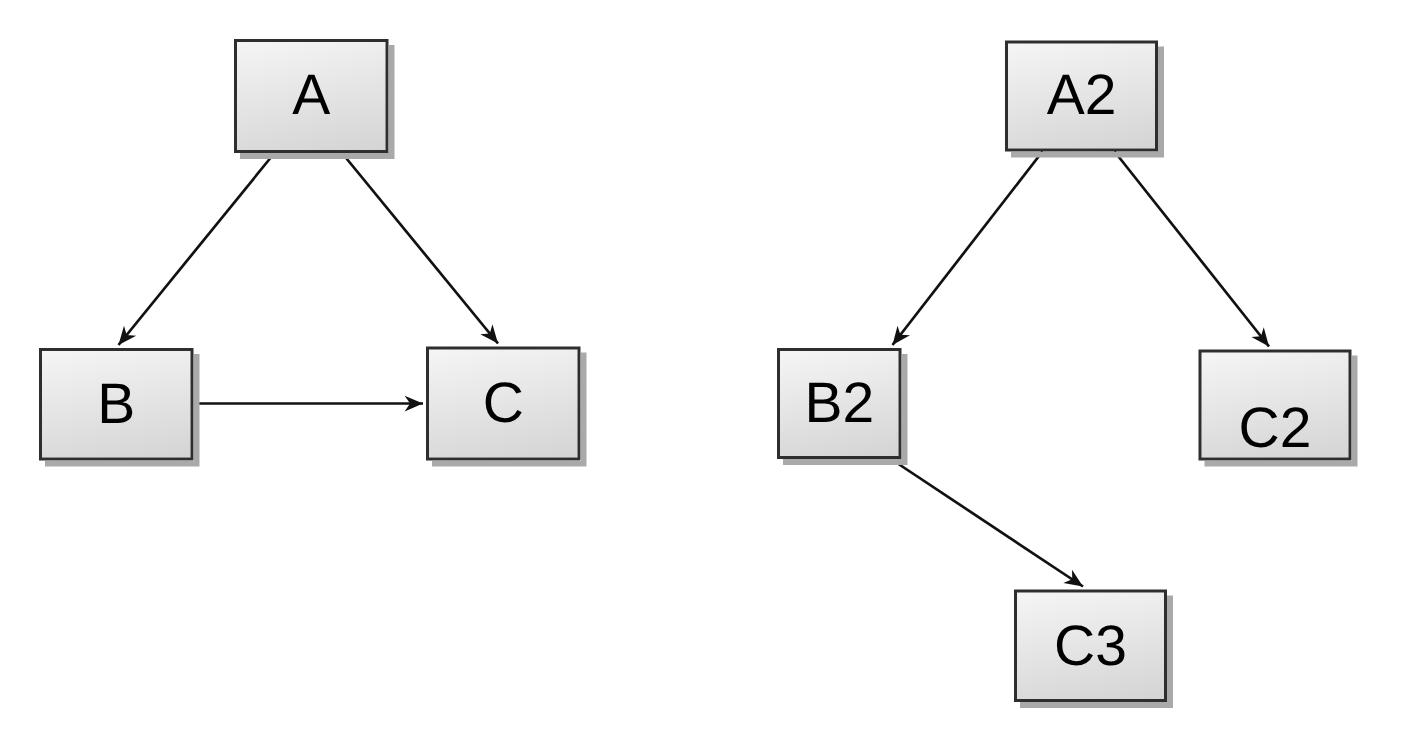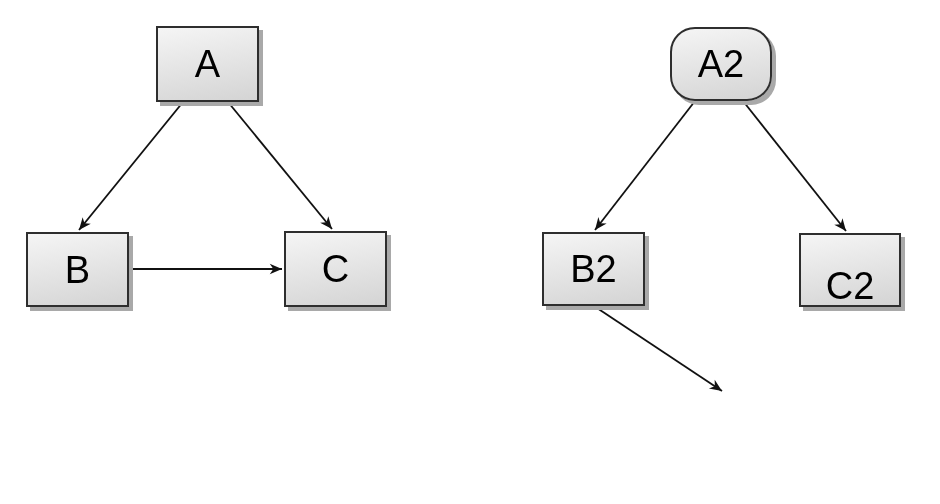--- a/index.html
+++ b/index.html
@@ -89,23 +89,26 @@
   <div id="node-layer">
       <div class="node" style="left: 156px; top: 26px; width: 103px; height: 76px;">
         <span class="node-label">A</span>
       </div>
       <div class="node" style="left: 26px; top: 232px; width: 103px; height: 75px;">
         <span class="node-label">B</span>
       </div>
       <div class="node" style="left: 284px; top: 231px; width: 103px; height: 76px;">
         <span class="node-label">C</span>
       </div>
-      <div class="node" style="left: 670px; top: 27px; width: 102px; height: 74px; border-radius: 25px;">
+      <div class="node" style="left: 670px; top: 27px; width: 102px; height: 74px;">
         <span class="node-label">A2</span>
       </div>
-      <div class="node" style="left: 542px; top: 232px; width: 103px; height: 74px;">
+      <div class="node" style="left: 518px; top: 232px; width: 83px; height: 74px;">
         <span class="node-label">B2</span>
       </div>
       <div class="node" style="left: 799px; top: 233px; width: 102px; height: 74px; align-items: flex-end;">
         <span class="node-label">C2</span>
       </div>
+      <div class="node" style="left: 676px; top: 393px; width: 102px; height: 75px;">
+        <span class="node-label">C3</span>
+      </div>
     </div>
 </div>
 
 </body></html>

